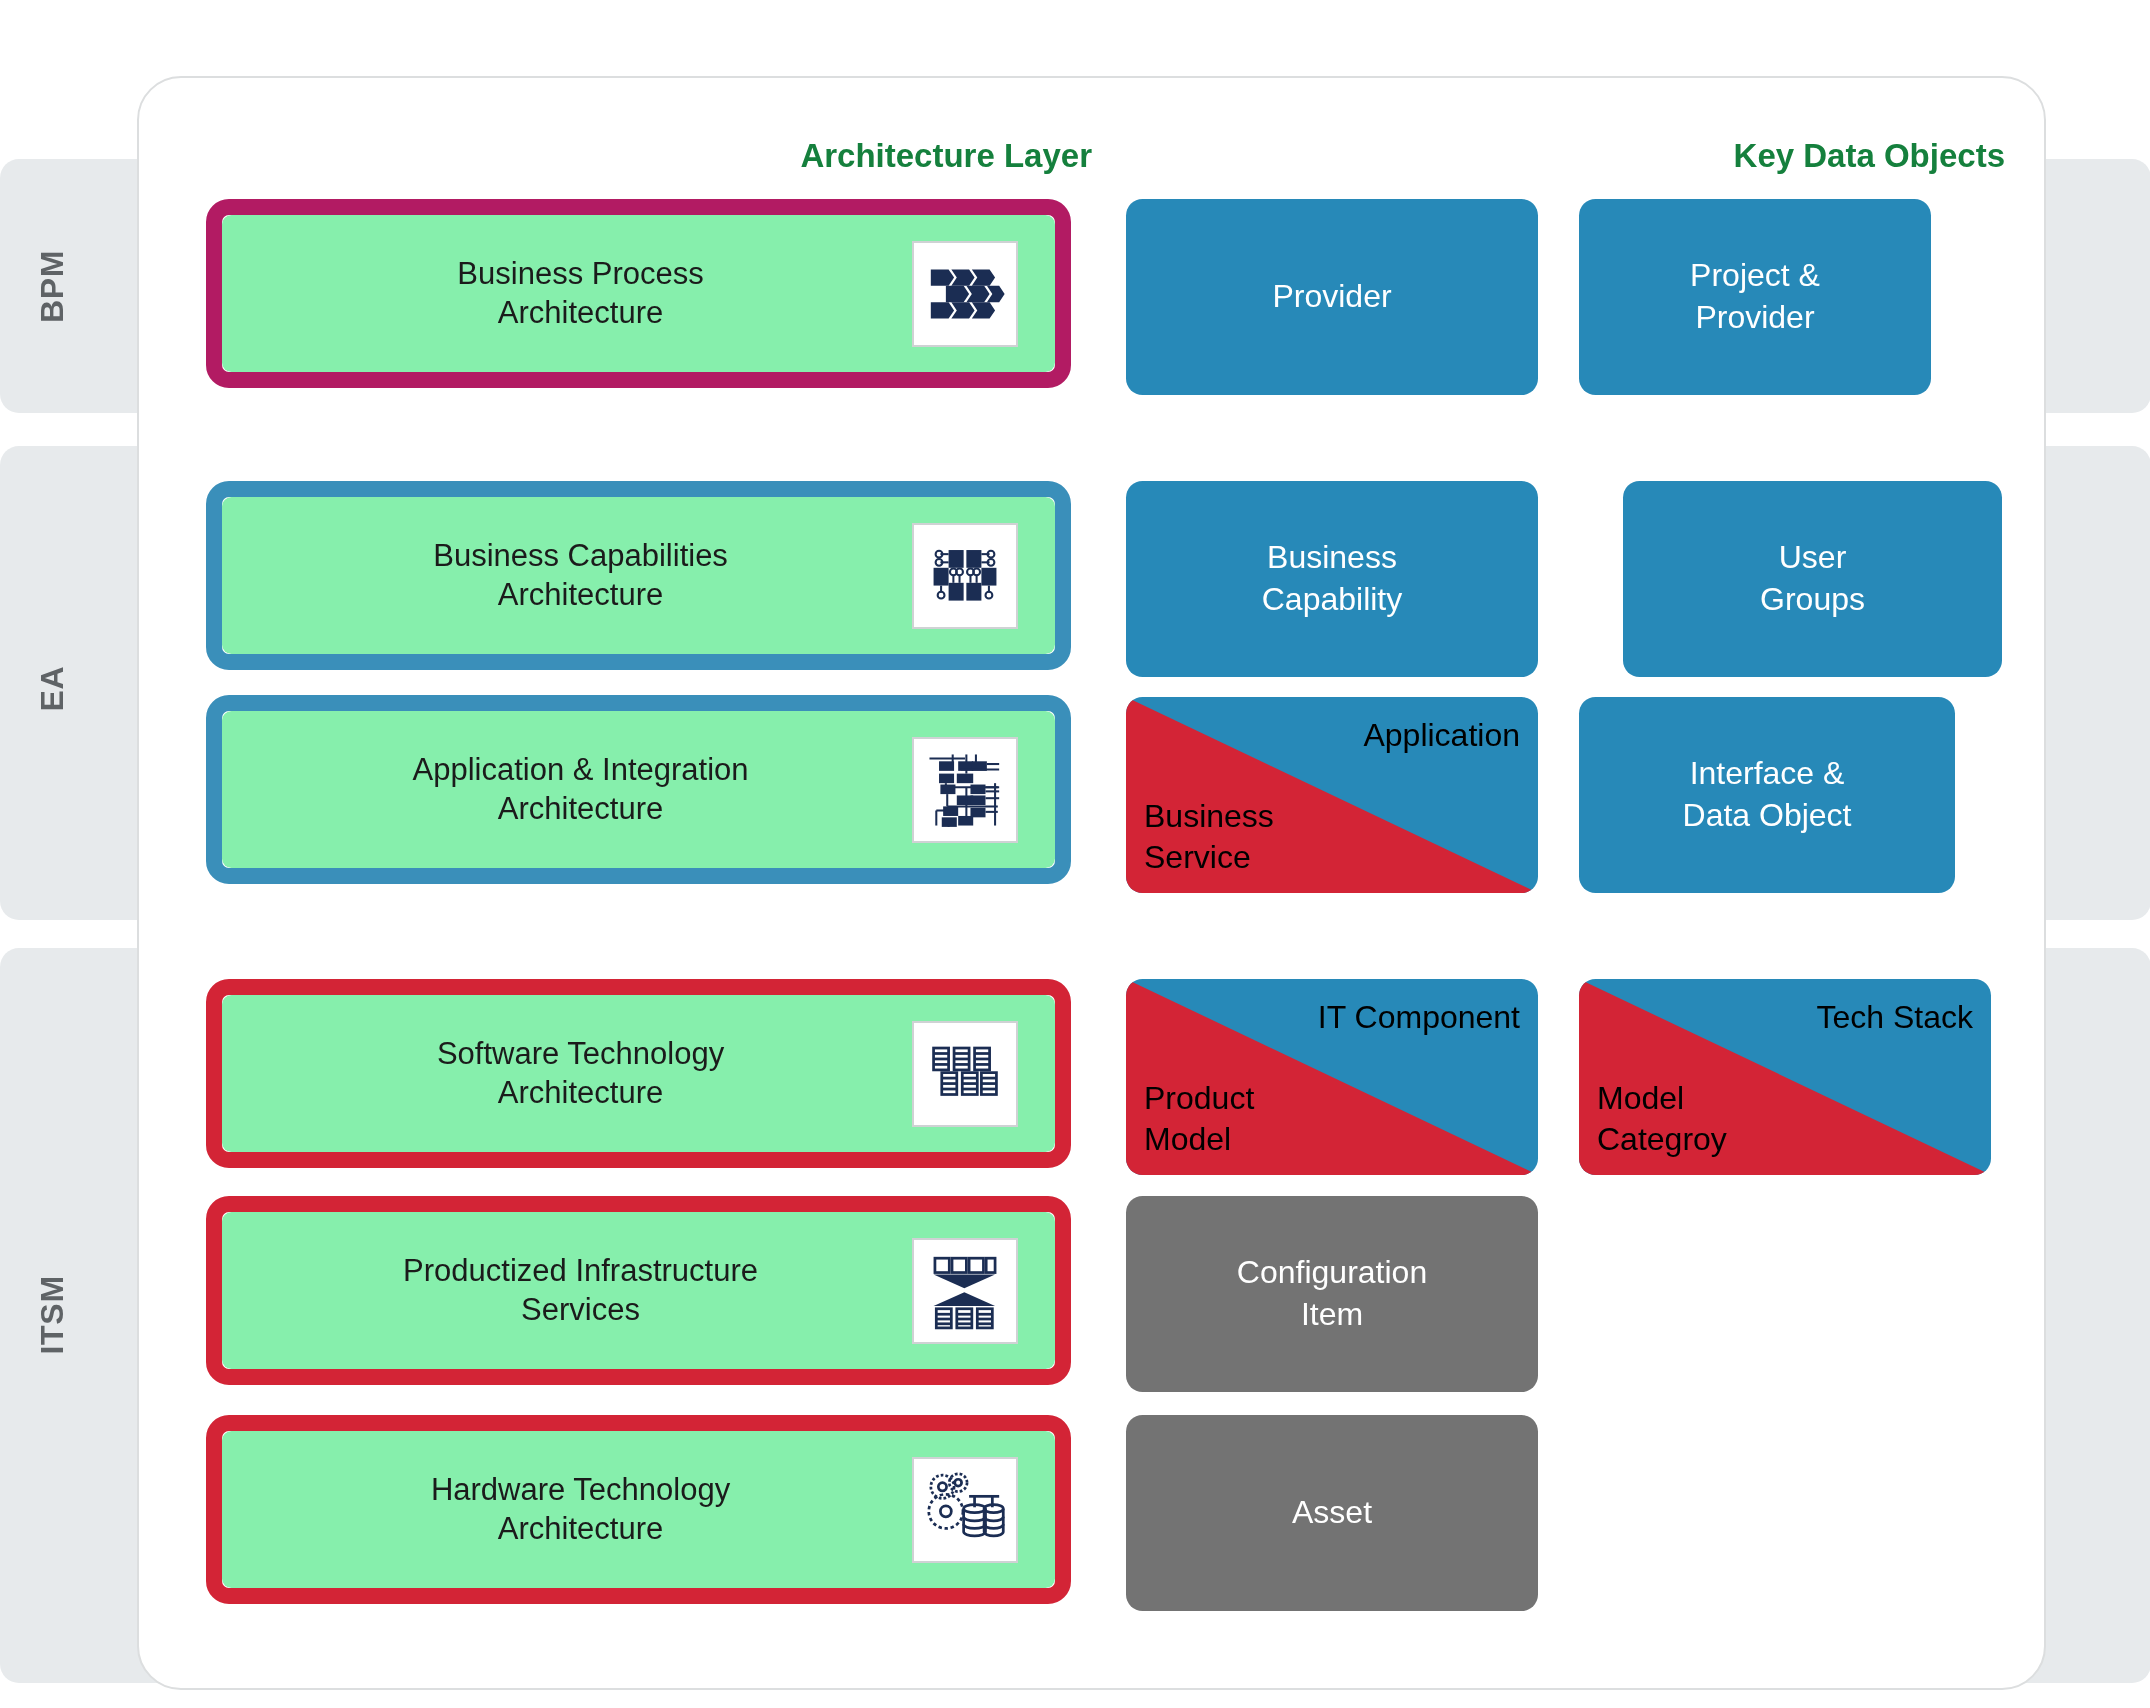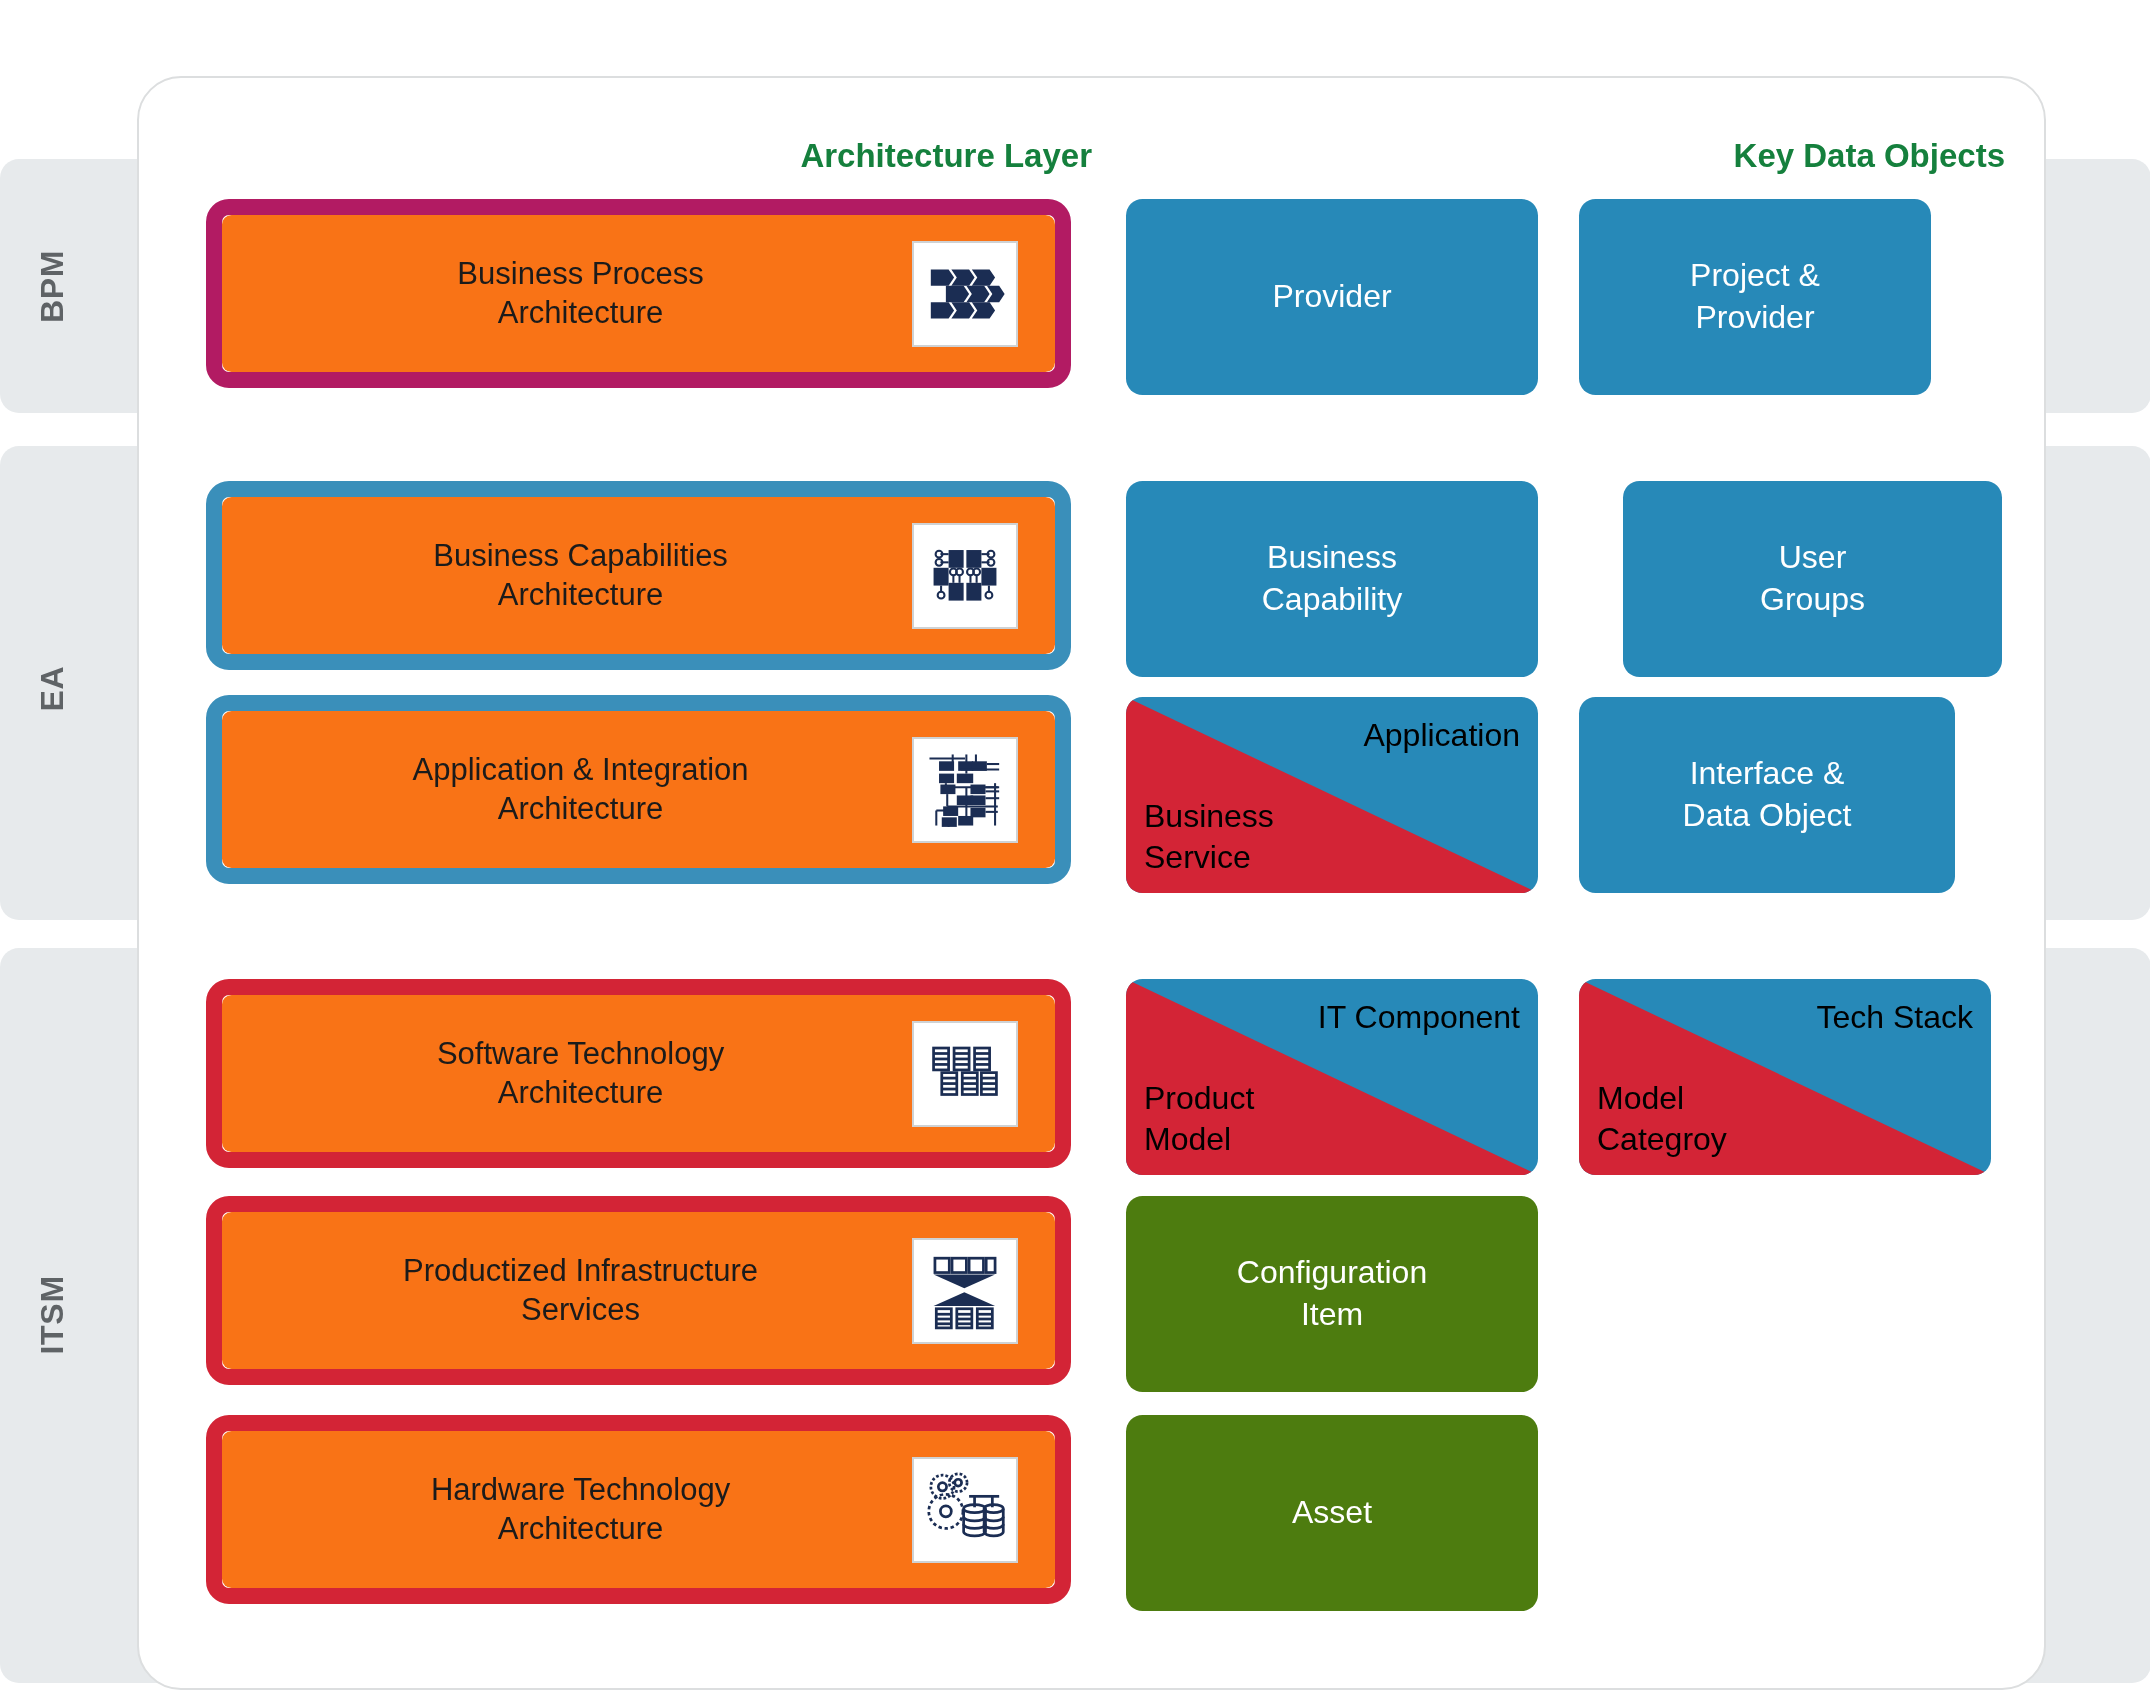--- a/index.html
+++ b/index.html
@@ -70,21 +70,21 @@
     box-sizing: border-box;
     z-index: 5;
   }
   .layer-row.magenta { border: 16px solid #b21b63; }
   .layer-row.blue    { border: 16px solid #3a8fba; }
   .layer-row.red     { border: 16px solid #d32436; }
 
   .layer-inner {
     position: absolute;
     inset: 0;
-    background: #f97316;
+    background: #86efac;
     border-radius: 9.6px;
     display: flex;
     align-items: center;
     justify-content: center;
     box-sizing: border-box;
     padding-right: 25px;
   }
   .layer-label {
     color: #1b1b1b;
     font-size: 31px;
@@ -110,21 +110,21 @@
 
   
   .kdo {
     position: absolute;
     border-radius: 16.5px;
     overflow: hidden;
     z-index: 5;
     box-sizing: border-box;
   }
   .kdo.solid-blue { background: #2789b8; }
-  .kdo.solid-red  { background: #4d7c0f; }
+  .kdo.solid-red  { background: #737373; }
 
   .kdo-text {
     position: absolute;
     inset: 0;
     display: flex;
     align-items: center;
     justify-content: center;
     color: #ffffff;
     font-size: 32px;
     line-height: 1.3;

